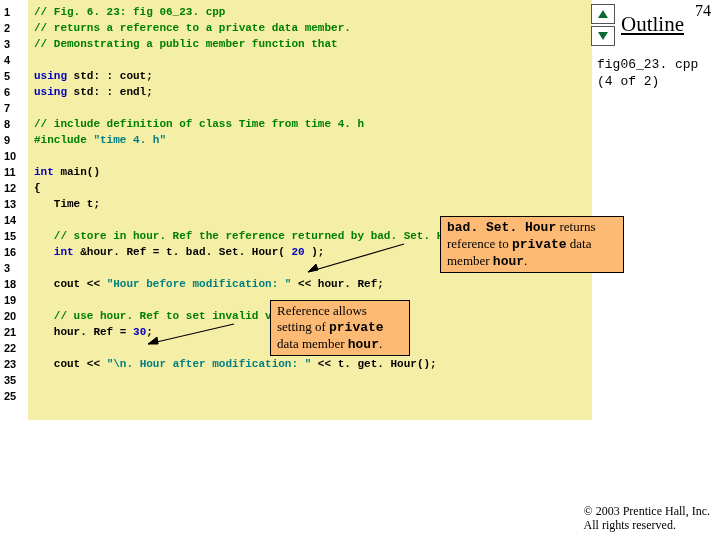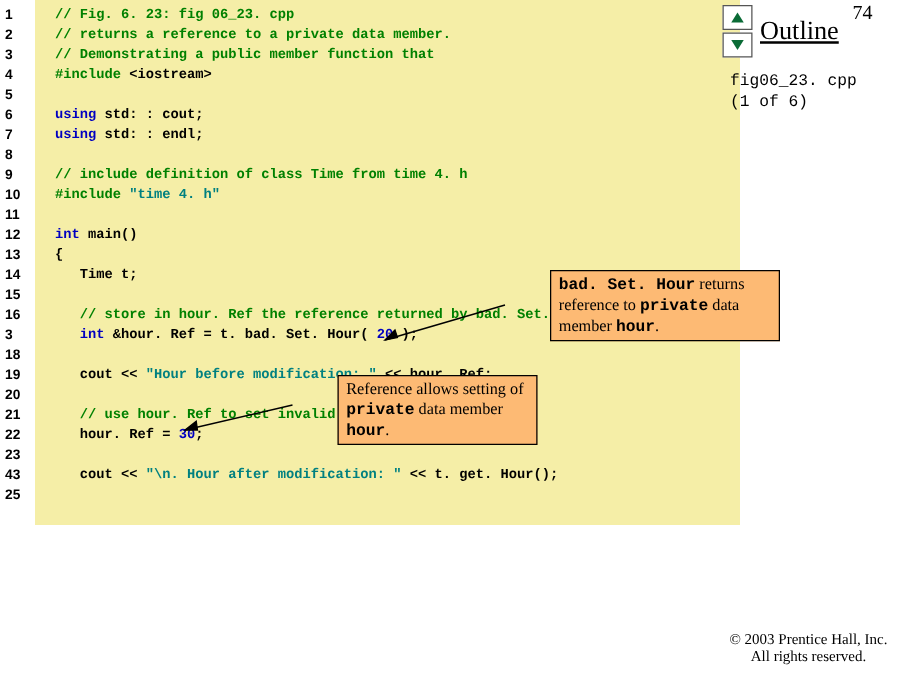--- a/index.html
+++ b/index.html
@@ -29,34 +29,34 @@
     font-size: 11px;
     color: #000;
     text-align: left;
     padding-left: 4px;
     font-weight: bold;
   }
   .gutter div { height: 16px; line-height: 16px; }
   .code {
     flex: 1;
     padding-top: 4px;
-    padding-left: 16px;
+    padding-left: 6px;
     font-family: "Courier New", monospace;
     font-size: 11px;
     font-weight: bold;
     color: #000;
     position: relative;
   }
   .code .line { height: 16px; line-height: 16px; white-space: pre; }
   .pp { color: #008000; }
   .kw { color: #0000c0; }
   .str { color: #008080; }
   .side {
     position: absolute;
-    right: 16px;
+    right: 3px;
     top: 0;
     width: 128px;
     height: 440px;
     border-radius: 15px;
   }
   .nav {
     position: absolute;
     top: 4px;
     left: 2px;
   }
@@ -108,21 +108,21 @@
     position: absolute;
     z-index: 4;
     stroke: #000;
     fill: #000;
   }
   .copyright {
     position: absolute;
     right: 10px;
     bottom: 8px;
     font-size: 12px;
-    text-align: center;
+    text-align: left;
     line-height: 14px;
   }
 </style>
 </head>
 <body>
 
 <div class="code-panel">
   <div class="gutter">
     <div>1</div>
     <div>2</div>
@@ -140,28 +140,27 @@
     <div>14</div>
     <div>15</div>
     <div>16</div>
     <div>3</div>
     <div>18</div>
     <div>19</div>
     <div>20</div>
     <div>21</div>
     <div>22</div>
     <div>23</div>
-    <div>43</div>
+    <div>35</div>
     <div>25</div>
   </div>
   <div class="code">
     <div class="line"><span class="pp">// Fig. 6. 23: fig 06_23. cpp</span></div>
     <div class="line"><span class="pp">// returns a reference to a private data member.</span></div>
     <div class="line"><span class="pp">// Demonstrating a public member function that</span></div>
-    <div class="line"><span class="pp">#include </span><span>&lt;iostream&gt;</span></div>
     <div class="line"></div>
     <div class="line"><span class="kw">using </span><span>std: : cout;</span></div>
     <div class="line"><span class="kw">using </span><span>std: : endl;</span></div>
     <div class="line"></div>
     <div class="line"><span class="pp">// include definition of class Time from time 4. h</span></div>
     <div class="line"><span class="pp">#include </span><span class="str">"time 4. h"</span></div>
     <div class="line"></div>
     <div class="line"><span class="kw">int</span><span> main()</span></div>
     <div class="line"><span>{</span></div>
     <div class="line"><span>   Time t;</span></div>
@@ -179,21 +178,21 @@
 </div>
 
 <div class="callout" style="left:404px; top:216px; width:184px;">
   <span class="mono">bad. Set. Hour</span><span> returns reference to </span><span class="mono">private</span><span> data member </span><span class="mono">hour</span><span>.</span>
 </div>
 <svg class="arrow" style="left:300px; top:240px;" width="110" height="40">
   <line x1="104" y1="4" x2="8" y2="32" stroke="#000" stroke-width="1.2"></line>
   <polygon points="8,32 16,24 18,30"></polygon>
 </svg>
 
-<div class="callout" style="left:234px; top:300px; width:160px;">
+<div class="callout" style="left:234px; top:300px; width:140px;">
   <span>Reference allows setting of </span><span class="mono">private</span><span> data member </span><span class="mono">hour</span><span>.</span>
 </div>
 <svg class="arrow" style="left:140px; top:320px;" width="100" height="30">
   <line x1="94" y1="4" x2="8" y2="24" stroke="#000" stroke-width="1.2"></line>
   <polygon points="8,24 17,17 18,24"></polygon>
 </svg>
 
 <div class="side">
   <div class="nav">
     <div class="navbtn">
@@ -204,20 +203,20 @@
     <div class="navbtn">
       <svg viewBox="0 0 12 10">
           <polygon points="1,1 11,1 6,9" fill="#0a6b36"></polygon>
         </svg>
     </div>
   </div>
   <div class="outline">Outline</div>
   <div class="slidenum">74</div>
   <div class="fig">
     <div>fig06_23. cpp</div>
-    <div>(1 of 6)</div>
+    <div>(4 of 2)</div>
   </div>
 </div>
 
 <div class="copyright">
   <div>© 2003 Prentice Hall, Inc.</div>
   <div>All rights reserved.</div>
 </div>
 
 </body></html>

